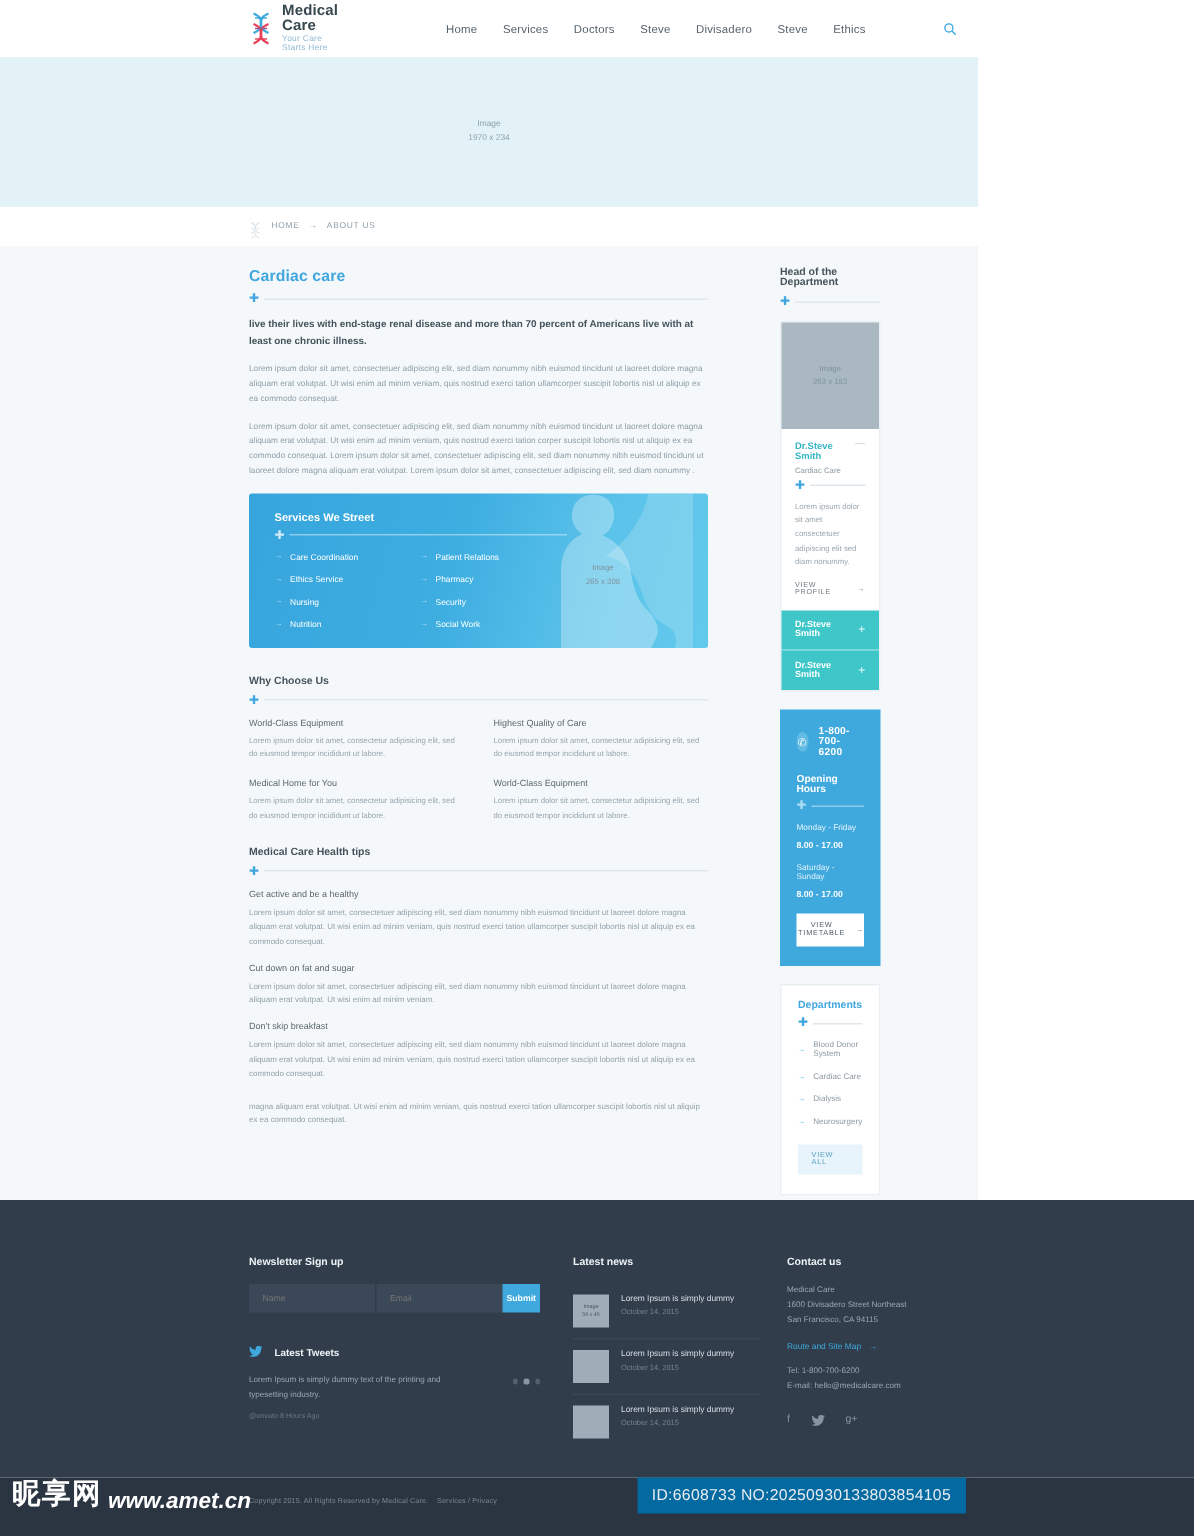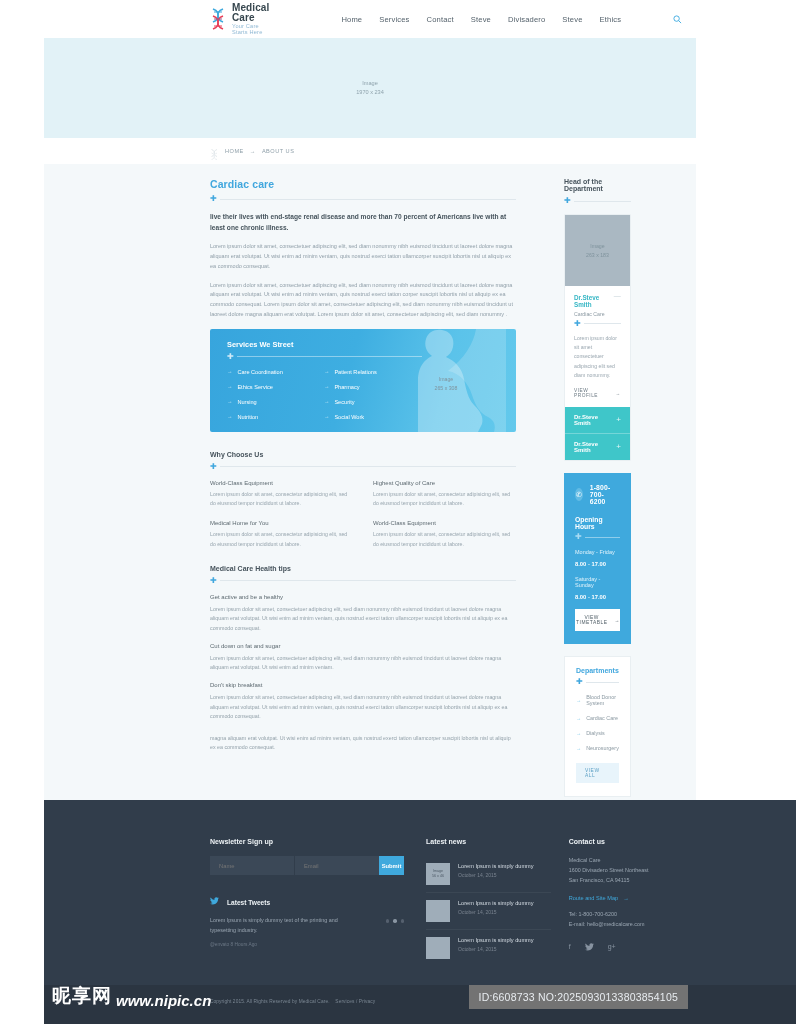--- a/index.html
+++ b/index.html
@@ -3,21 +3,21 @@
 <meta charset="utf-8">
 <style>
   * { box-sizing: border-box; margin: 0; padding: 0; }
   html, body {
     width: 796px;
     height: 1024px;
     font-family: "Liberation Sans", sans-serif;
     background: #ffffff;
     overflow: hidden;
   }
-  .page { position: relative; width: 652px; height: 1024px; background:#f4f8fa;margin-left:44px; }
+  .page { position: relative; width: 652px; height: 1024px; background:#f4f8fa; }
 
   
   .header {
     height: 38px; background:#ffffff; display:flex; align-items:center;
     padding: 0 160px 0 166px;
   }
   .logo-wrap { display:flex; align-items:center; gap:5px; }
   .logo-mark { width: 17px; height: 22px; position: relative; flex: 0 0 auto; }
   .logo-text { line-height: 1; }
   .logo-title { font-size: 10px; font-weight: bold; color:#37474f; letter-spacing:.1px; }
@@ -161,21 +161,21 @@
   .socials { display:flex; gap:14px; margin-top:13px; color:#8793a0; font-size:7px; }
 
   .bottombar { position:absolute; left:0; top:985px; width:796px; height:39px; background:#2b3541; }
   .bb-text { position:absolute; left:166px; top:999px; font-size:4.8px; color:#7b8793; letter-spacing:.1px; }
   .bb-text a { color:#7b8793; text-decoration:none; }
 
   
   .wm { position:absolute; left:8px; top:983px; display:flex; align-items:flex-end; gap:4px; color:#fff; }
   .wm-cn { font-size:19px; font-weight:bold; letter-spacing:1px; font-family:Liberation Sans, sans-serif; }
   .wm-url { font-size:15px; font-style:italic; font-weight:bold; }
-  .wm-id { position:absolute; right:8px; top:985px; background:#737373; color:#e8ecf0;
+  .wm-id { position:absolute; right:8px; top:985px; background:#0369a1; color:#e8ecf0;
            font-size:10.5px; padding:6px 10px; letter-spacing:.2px; }
 </style>
 </head>
 <body>
 
 <div class="page">
 
   <div class="header">
     <div class="logo-wrap">
       <div class="logo-mark">
@@ -191,21 +191,21 @@
       </div>
       <div class="logo-text">
         <div class="logo-title">Medical Care</div>
         <div class="logo-sub">Your Care Starts Here</div>
       </div>
     </div>
 
     <div class="nav">
       <a href="#">Home</a>
       <a href="#">Services</a>
-      <a href="#">Contact</a>
+      <a href="#">Doctors</a>
       <a href="#">Steve</a>
       <a href="#">Divisadero</a>
       <a href="#">Steve</a>
       <a href="#">Ethics</a>
     </div>
 
     <div class="search-btn">
       <svg width="9" height="9" viewBox="0 0 10 10">
         <circle cx="4" cy="4" r="3" stroke="#38a8e0" stroke-width="1" fill="none"></circle>
         <line x1="6.3" y1="6.3" x2="9" y2="9" stroke="#38a8e0" stroke-width="1"></line>
@@ -520,17 +520,17 @@
   <div class="bb-text">
     <span>Copyright 2015. All Rights Reserved by Medical Care.</span>
     &nbsp;&nbsp;
     <a href="#">Services</a>
     <span>/</span>
     <a href="#">Privacy</a>
   </div>
 
   <div class="wm">
     <span class="wm-cn">昵享网</span>
-    <span class="wm-url">www.nipic.cn</span>
+    <span class="wm-url">www.amet.cn</span>
   </div>
   <div class="wm-id">ID:6608733 NO:20250930133803854105</div>
 
 </div>
 
 </body></html>

